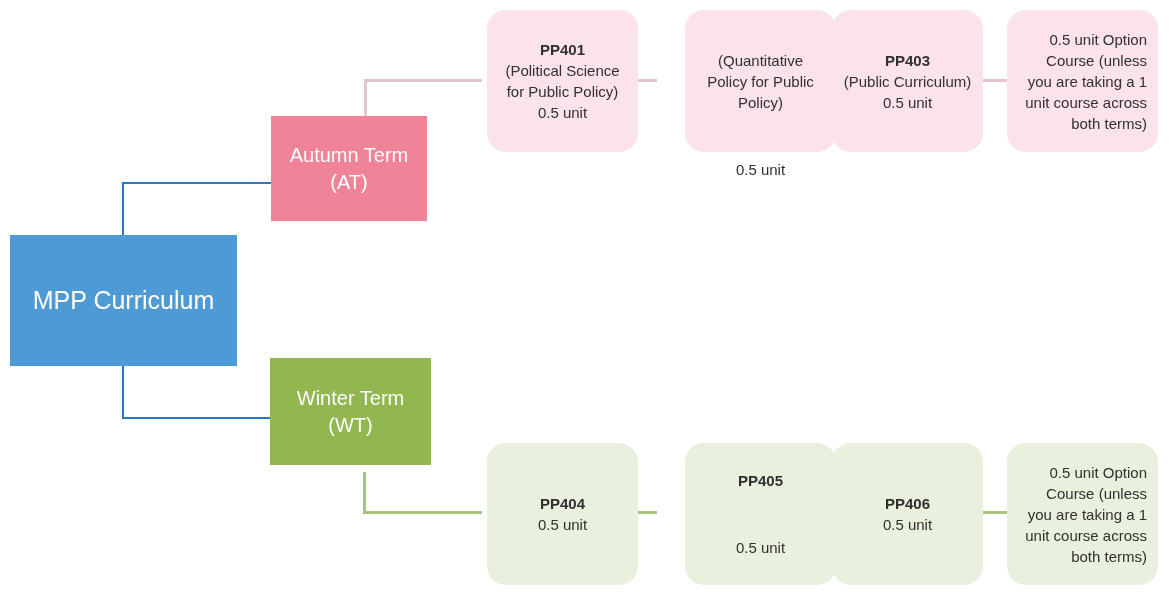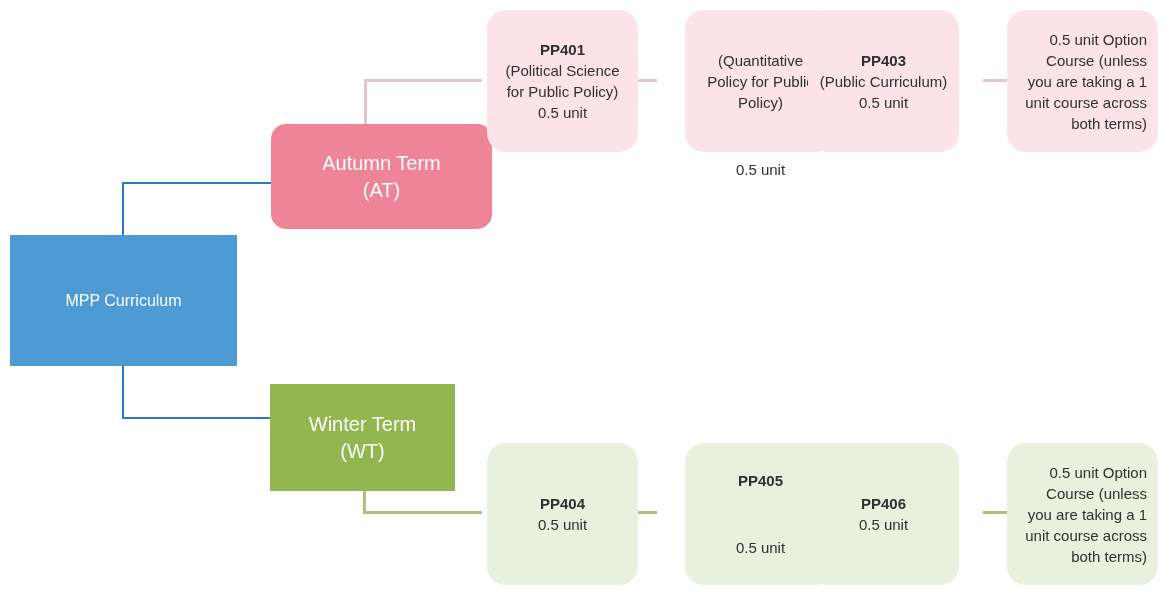--- a/index.html
+++ b/index.html
@@ -22,46 +22,46 @@
     flex-direction: column;
     justify-content: center;
     align-items: center;
     text-align: center;
     box-sizing: border-box;
   }
   .root-box {
     left: 10px; top: 235px; width: 227px; height: 131px;
     background: var(--root-fill);
     color: var(--text-light);
-    font-size: 16px;
+    font-size: 25px;
   }
   .term {
     color: var(--text-light);
     font-size: 20px;
     line-height: 27px;
   }
-  .term.autumn { left: 271px; top: 124px; width: 221px; height: 105px; background: var(--autumn-fill); border-radius: 15px; }
-  .term.winter { left: 270px; top: 384px; width: 185px; height: 107px; background: var(--winter-fill); }
+  .term.autumn { left: 271px; top: 116px; width: 156px; height: 105px; background: var(--autumn-fill); }
+  .term.winter { left: 270px; top: 358px; width: 161px; height: 107px; background: var(--winter-fill); }
   .term span { display: block; }
 
   .course {
     width: 151px; height: 142px;
     border-radius: 19px;
     padding: 6px 11px;
     font-size: 15px;
     line-height: 21px;
     color: var(--text-dark);
   }
   .course.pink  { top: 10px;  background: var(--autumn-course-fill); }
   .course.green { top: 443px; background: var(--winter-course-fill); }
   .course .code { font-weight: bold; }
   .course .code:empty, .course .unit:empty { display: none; }
   .c1 { left: 459px; margin-left: 28px; }
   .c2 { left: 685px; gap: 46px; }
-  .c3 { left: 808px; }
+  .c3 { left: 832px; }
   .c4 { left: 1007px; text-align: right; }
 </style>
 </head>
 <body>
 
 <div class="canvas">
 
   <div class="conn blue" style="left:122px; top:182px; width:2px;  height:53px;"></div>
   <div class="conn blue" style="left:122px; top:182px; width:149px; height:2px;"></div>
   <div class="conn blue" style="left:122px; top:366px; width:2px;  height:53px;"></div>

